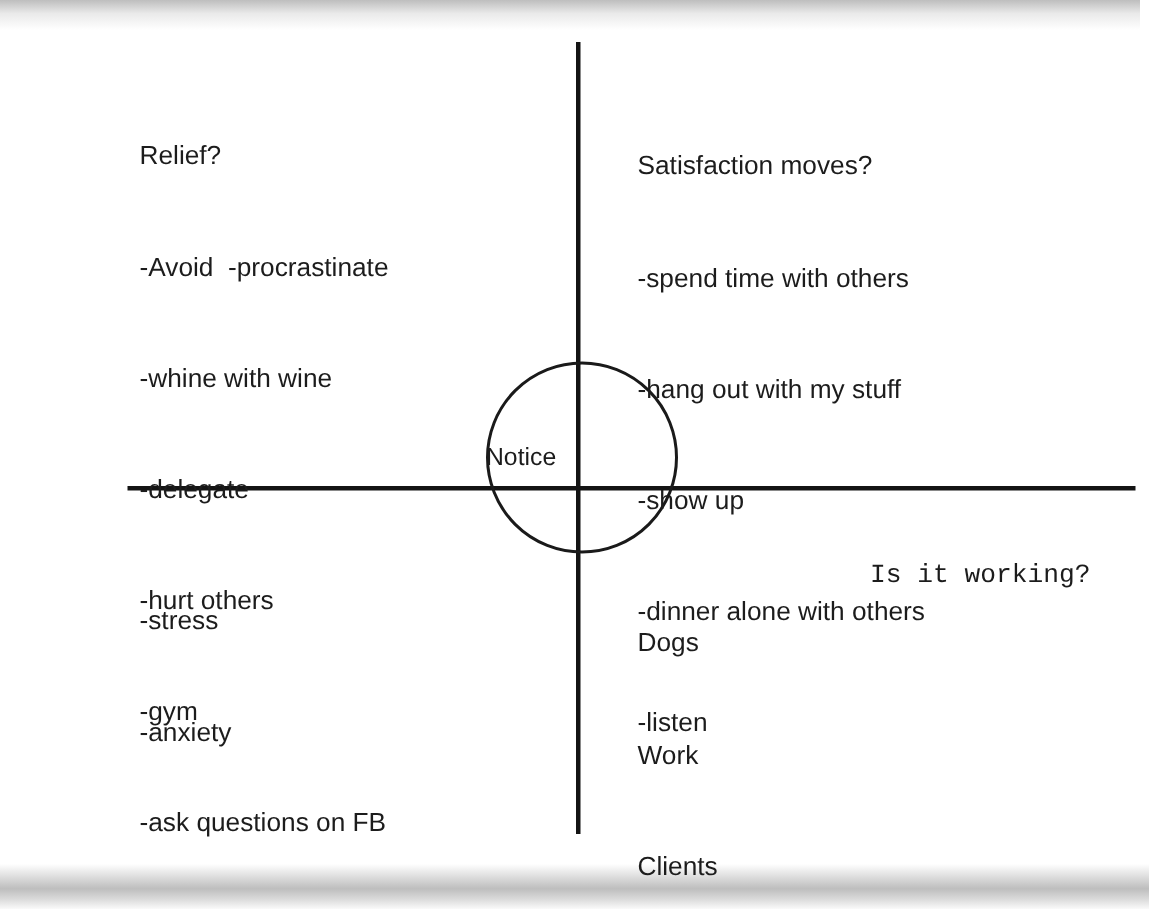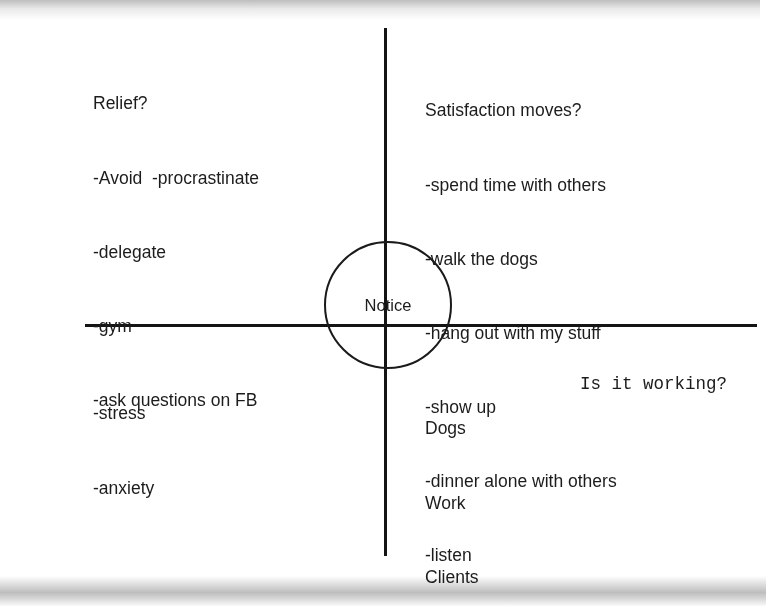--- a/index.html
+++ b/index.html
@@ -48,21 +48,20 @@
     left: 324px; top: 241px;
     width: 124px; height: 124px;
     border: 2px solid #1a1a1a;
     border-radius: 50%;
     background: transparent;
   }
   .notice {
     position: absolute;
     left: 324px; top: 295px;
     width: 128px;
-    text-align: center;
     font-size: 16.5px;
     line-height: 20px;
   }
   .block {
     position: absolute;
     font-size: 17.5px;
     line-height: 24.7px;
     white-space: pre-wrap;
   }
   .block-tl { left: 93px;  top: 42px;  }
@@ -80,31 +79,32 @@
   <div class="edge-bottom"></div>
 
   <div class="vline"></div>
   <div class="hline"></div>
   <div class="circle"></div>
   <div class="notice">Notice</div>
 
   <div class="block block-tl">
     <div>Relief?</div>
     <div>-Avoid  -procrastinate</div>
+    <div>-whine with wine</div>
     <div>-delegate</div>
+    <div>-hurt others</div>
     <div>-gym</div>
     <div>-ask questions on FB</div>
     
     
   </div>
 
   <div class="block block-tr">
     <div>Satisfaction moves?</div>
     <div>-spend time with others</div>
-    <div>-walk the dogs</div>
     <div>-hang out with my stuff</div>
     <div>-show up</div>
     <div>-dinner alone with others</div>
     <div>-listen</div>
     
   </div>
 
   <div class="block block-bl">
     <div>-stress</div>
     <div>-anxiety</div>

